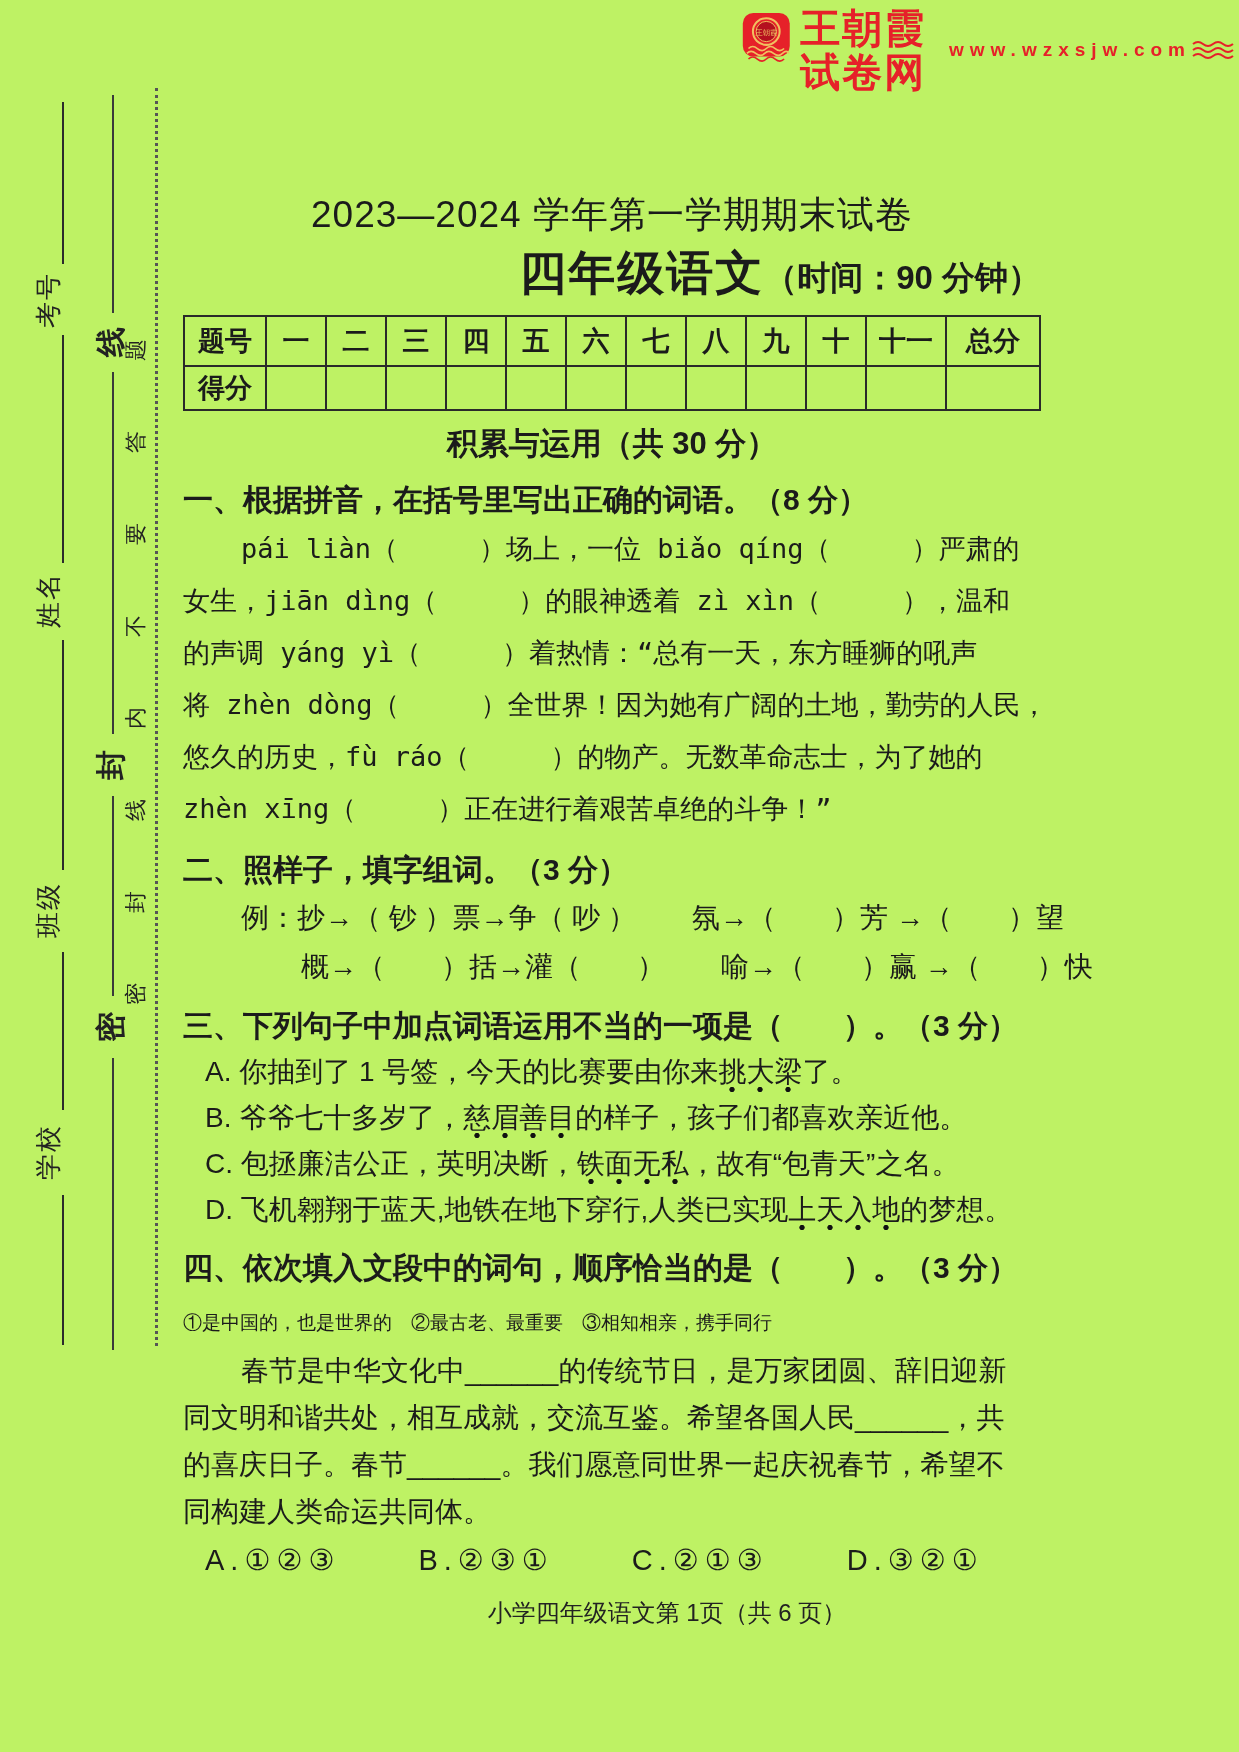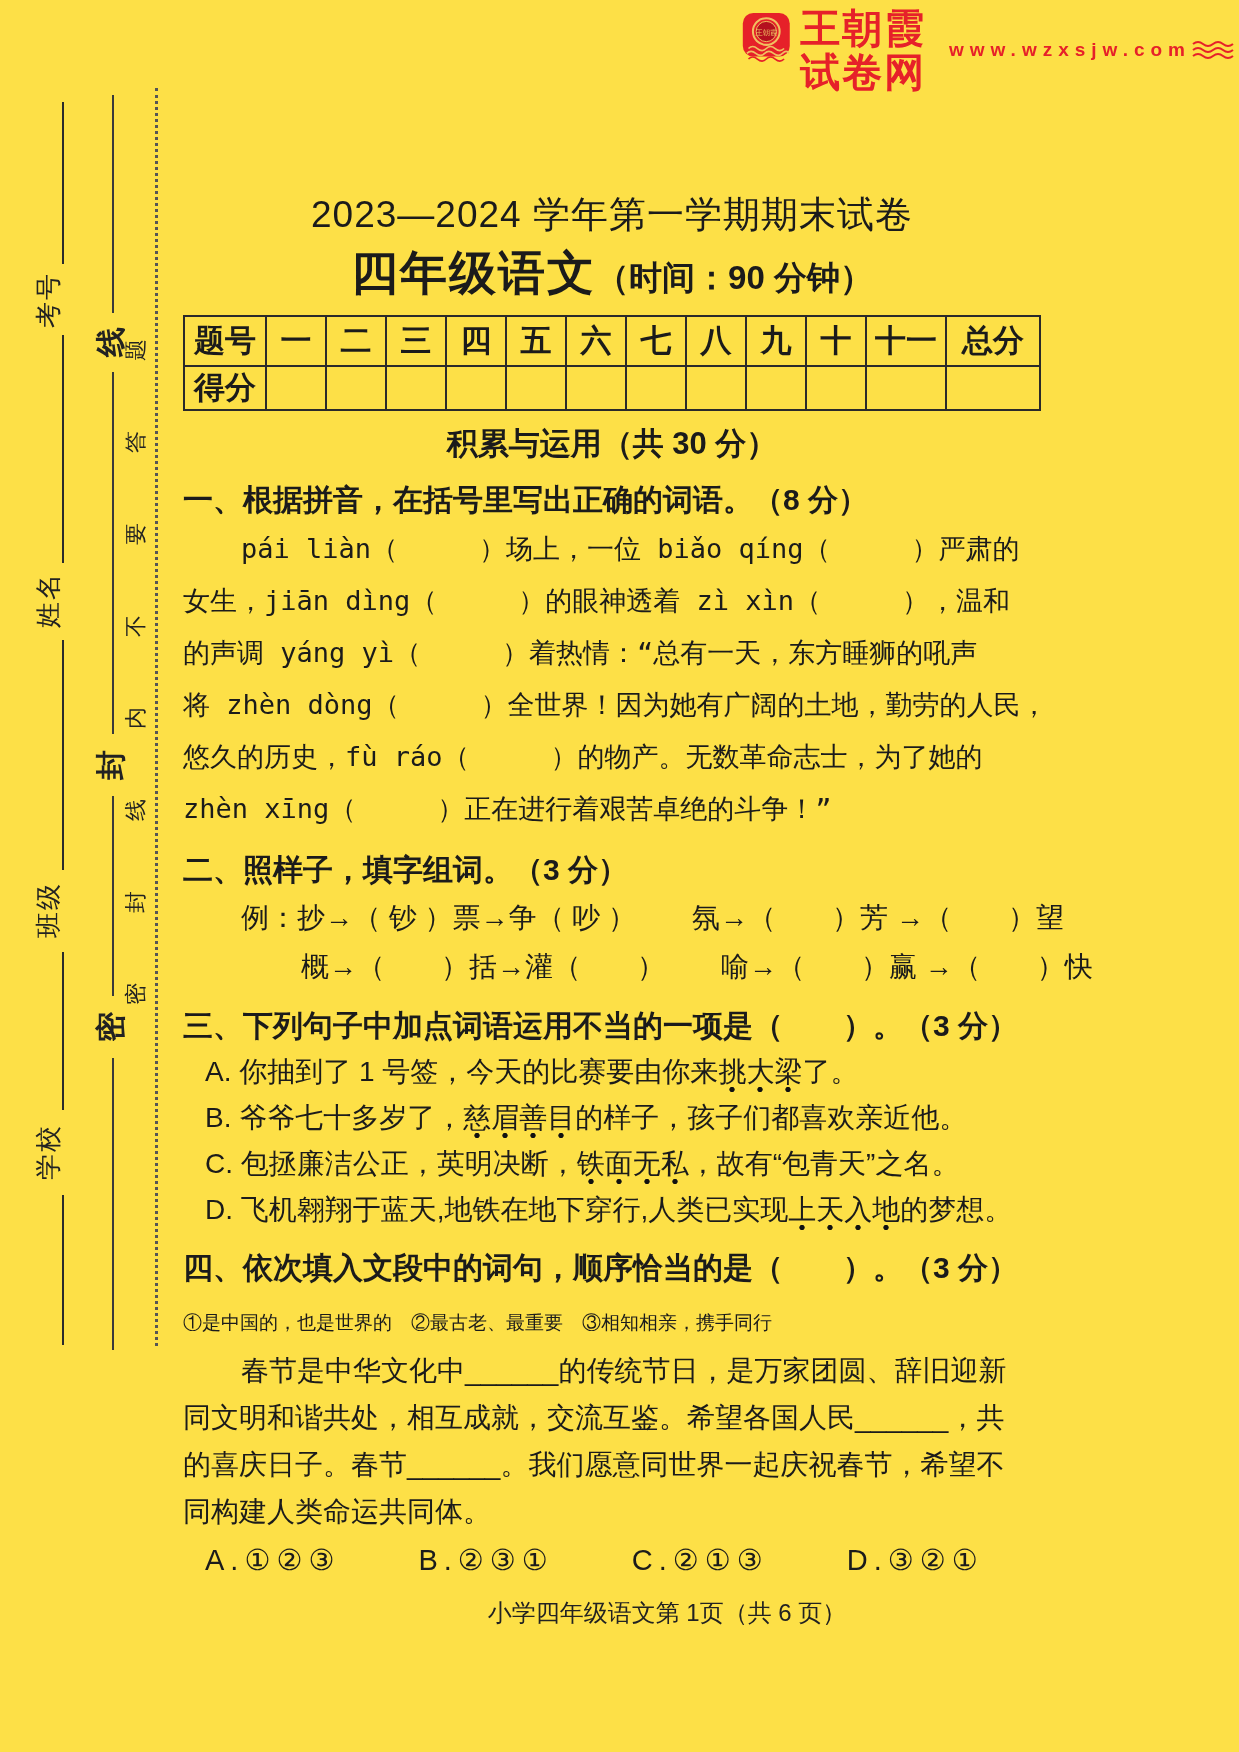--- a/index.html
+++ b/index.html
@@ -1,16 +1,16 @@
 <!DOCTYPE html>
 <html><head>
 <meta charset="utf-8">
 <style>
   html,body{margin:0;padding:0;background:#e9e9e9;}
-  .page{position:relative;width:1239px;height:1752px;background:#fde047;overflow:hidden;
+  .page{position:relative;width:1239px;height:1752px;background:#bef264;overflow:hidden;
         font-family:"Liberation Sans",sans-serif;color:#1b1b1b;}
 
   
   .logo{position:absolute;top:6px;left:742px;display:flex;align-items:flex-start;}
   .logo-icon{width:62px;height:64px;margin-right:8px;}
   .logo-texts{display:flex;}
   .logo-title{font-size:40px;font-weight:700;color:#e62129;letter-spacing:2px;line-height:44px;}
   .logo-url-row{display:flex;align-items:center;}
   .logo-url{font-size:19px;font-weight:700;color:#e62129;letter-spacing:6px;line-height:22px;}
 
@@ -19,26 +19,26 @@
   .field-label{font-size:26px;letter-spacing:2px;}
   .seal-char{font-size:30px;font-weight:600;}
   .note-char{font-size:22px;}
   .vline{position:absolute;width:0;border-left:2px solid #2b2b2b;}
   .vline-thin{position:absolute;width:0;border-left:2px solid #3a3a3a;}
   .dotline{position:absolute;width:0;border-left:3px dotted #555;}
 
   
   .content{position:absolute;left:183px;top:190px;width:858px;}
   .title1{font-size:37px;font-weight:400;text-align:center;letter-spacing:1px;margin:0 0 2px 0;}
-  .title2{text-align:center;margin:0 0 10px 0;}
+  .title2{text-align:right;margin:0 0 10px 0;}
   .title2-main{font-size:47px;font-weight:700;letter-spacing:2px;}
   .title2-sub{font-size:33px;font-weight:700;}
 
   table.score{border-collapse:collapse;width:100%;table-layout:fixed;margin:4px 0 12px 0;}
-  table.score td{border:2px solid #2a2a2a;text-align:center;font-size:31px;font-weight:600;padding:0;}
+  table.score td{border:2px solid #2a2a2a;text-align:center;font-size:27px;font-weight:600;padding:0;}
   table.score tr.r1 td{height:48px;}
   table.score tr.r2 td{height:42px;}
 
   .sec-head{font-size:31px;font-weight:700;text-align:center;margin:12px 0 8px 0;}
   .q-title{font-size:30px;font-weight:700;line-height:46px;margin-top:12px;}
 
   .q1-para div{font-family:"DejaVu Sans Mono",monospace;font-size:27px;line-height:52px;white-space:nowrap;}
   .indent1{padding-left:58px;}
   .indent2{padding-left:62px;}
 

